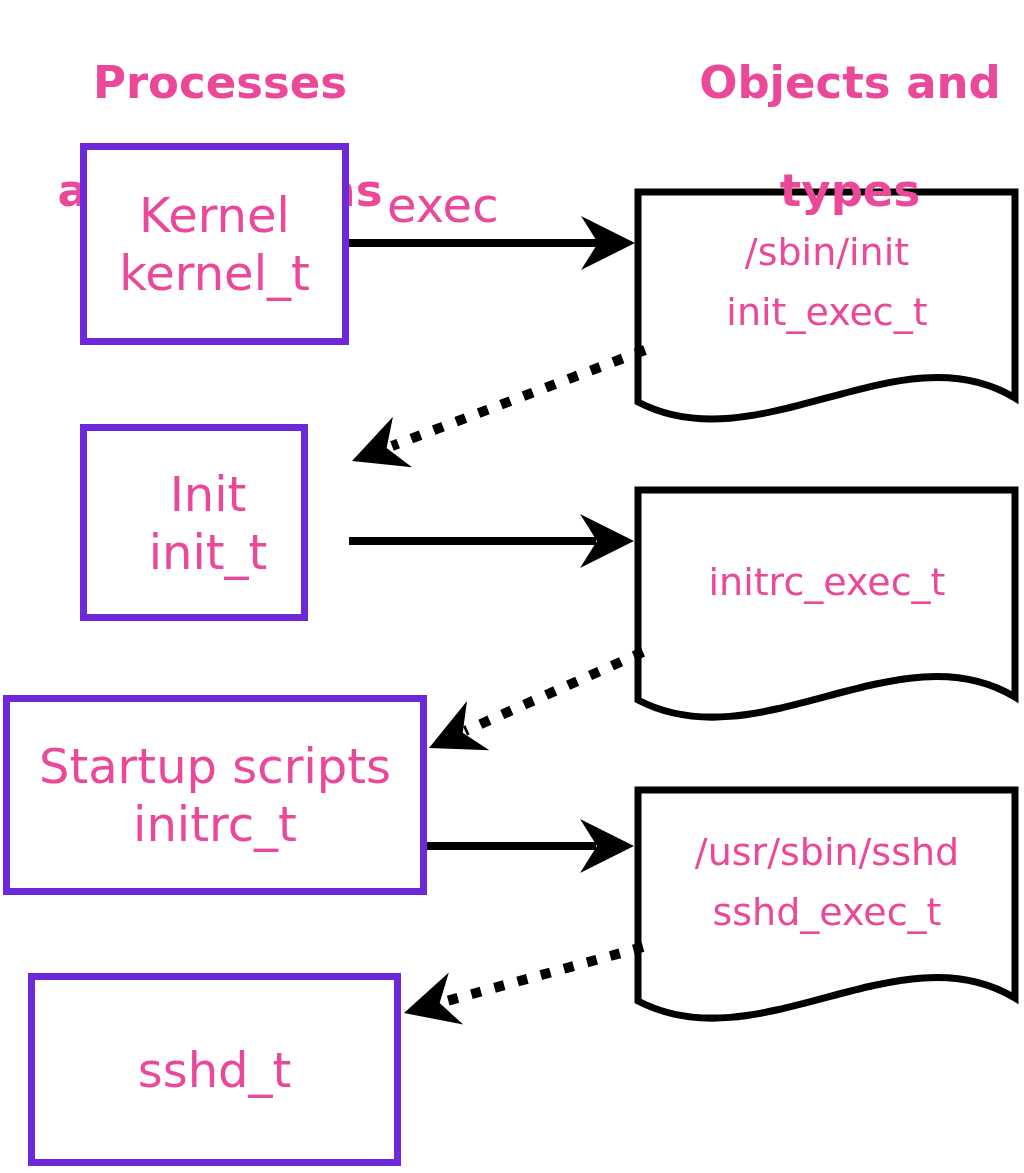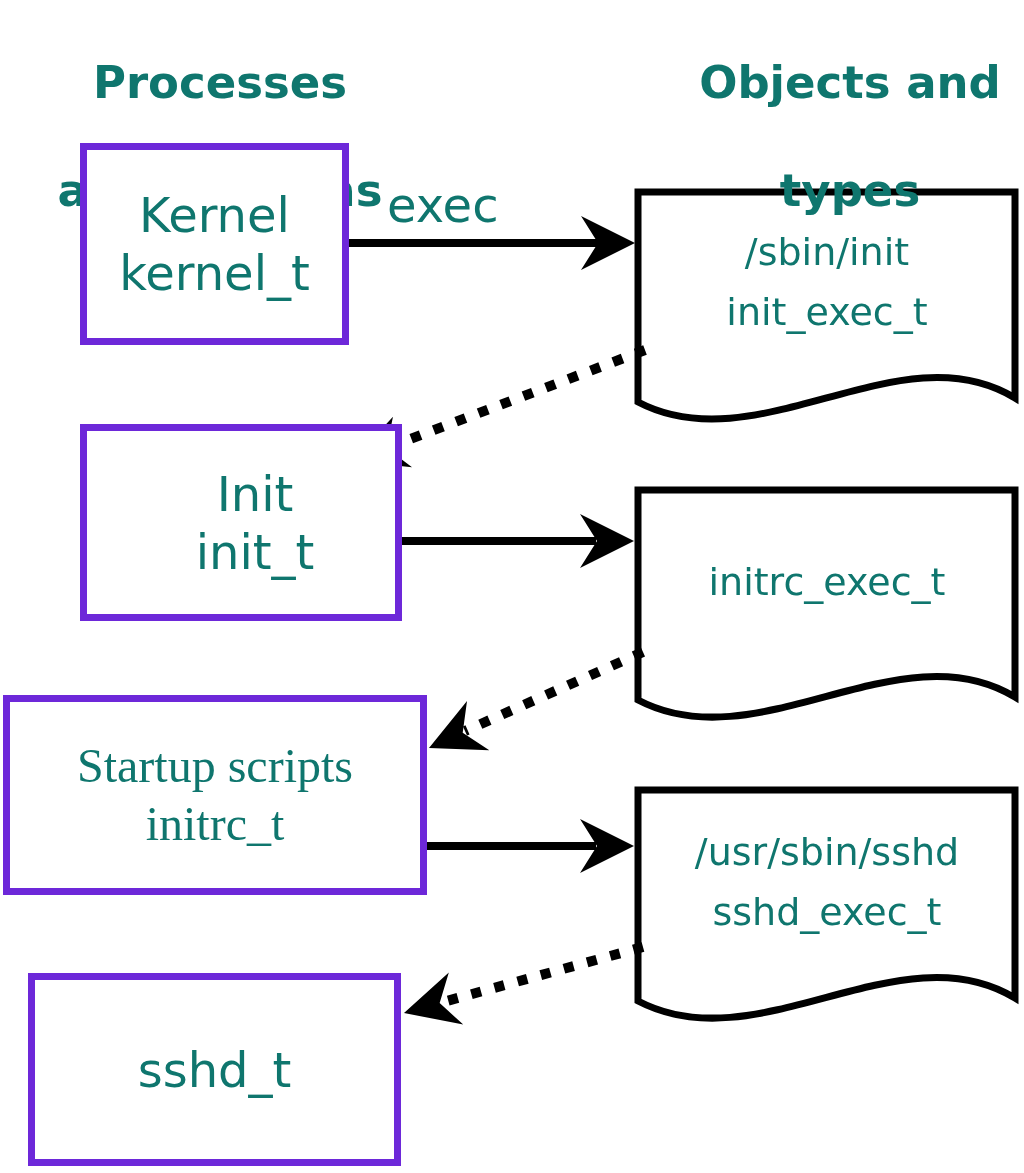--- a/index.html
+++ b/index.html
@@ -6,21 +6,21 @@
     margin: 0;
     padding: 0;
     background: #ffffff;
   }
   #canvas {
     position: relative;
     width: 1024px;
     height: 1173px;
     background: #ffffff;
     font-family: "DejaVu Sans", "Liberation Sans", sans-serif;
-    color: #0f766e;
+    color: #ec4899;
     overflow: hidden;
   }
   .overlay {
     position: absolute;
     left: 0;
     top: 0;
   }
   .heading {
     position: absolute;
     font-size: 45px;
@@ -117,25 +117,25 @@
     <div>Objects and</div>
     <div>types</div>
   </div>
 
   <div class="edge-label" style="left:387px; top:180px; width:220px;">exec</div>
 
   <div class="pbox" style="left:80px; top:143px; width:269px; height:202px;">
     <div>Kernel</div>
     <div>kernel_t</div>
   </div>
-  <div class="pbox" style="left:80px; top:424px; width:322px; height:197px;padding-left:28px;">
+  <div class="pbox" style="left:80px; top:424px; width:228px; height:197px;padding-left:28px;">
     <div>Init</div>
     <div>init_t</div>
   </div>
-  <div class="pbox" style="left:3px; top:695px; width:424px; height:200px;font-family:Liberation Serif, serif;">
+  <div class="pbox" style="left:3px; top:695px; width:424px; height:200px;">
     <div>Startup scripts</div>
     <div>initrc_t</div>
   </div>
   <div class="pbox" style="left:28px; top:973px; width:373px; height:193px;">
     <div>sshd_t</div>
   </div>
 
   <div class="doctext" style="left:640px; top:192px; width:374px; height:180px;">
     <div>/sbin/init</div>
     <div>init_exec_t</div>

